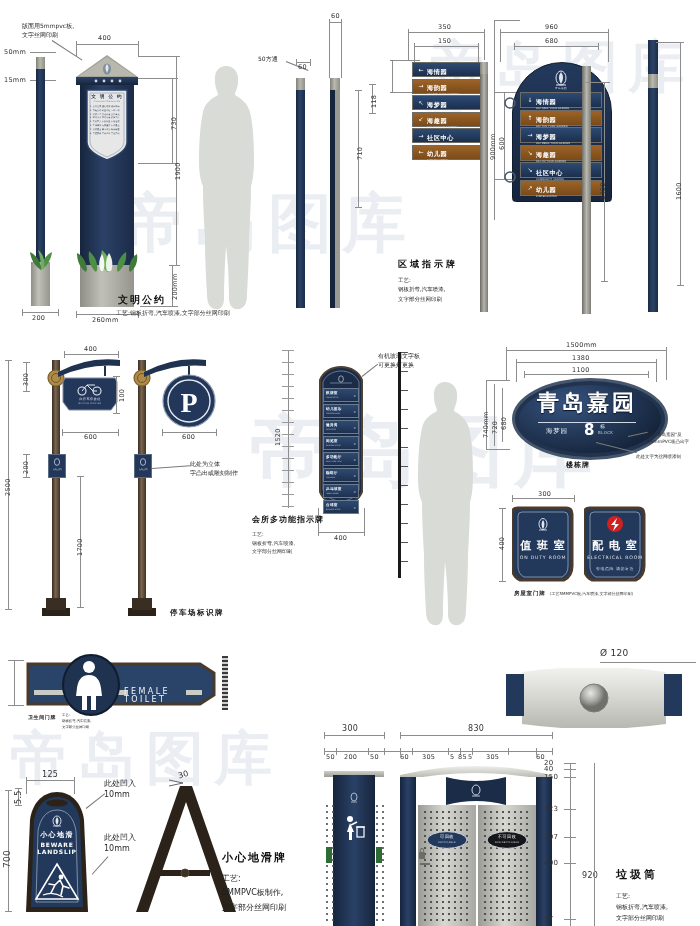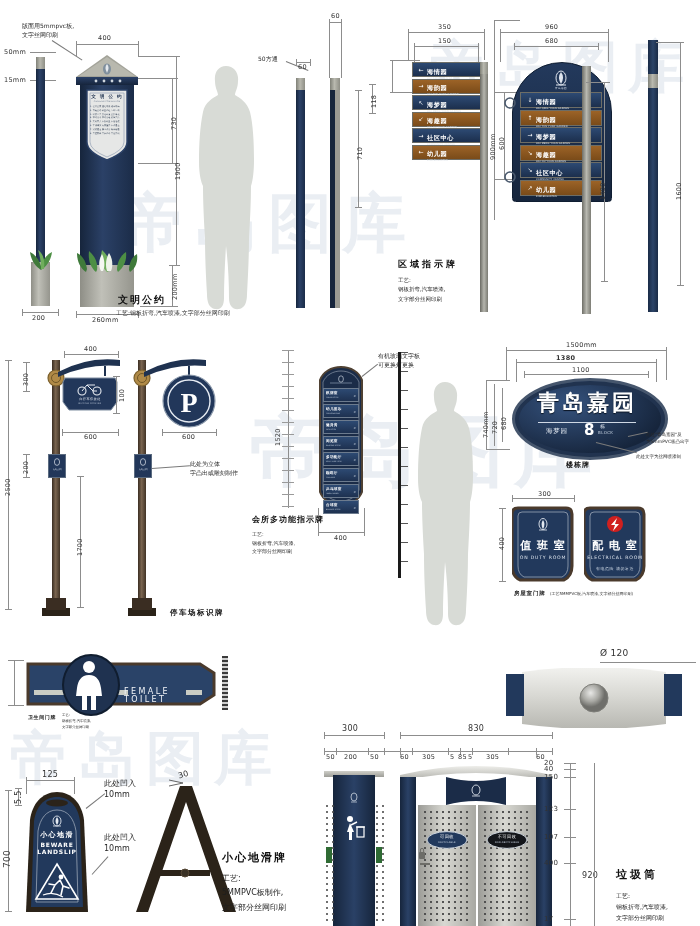--- a/index.html
+++ b/index.html
@@ -596,21 +596,21 @@
 
   <div class="abs" style="left:480px;top:336px;width:220px;height:150px;">
 
     <div class="dim-line dim-h" style="left:26px;top:14px;width:160px;"></div>
     <div class="tick" style="left:26px;top:11px;"></div>
       <div class="tick" style="left:186px;top:11px;"></div>
     <div class="dimtxt" style="left:86px;top:5px;">1500mm</div>
     <div class="dim-line dim-h" style="left:36px;top:26px;width:140px;"></div>
     <div class="tick" style="left:36px;top:23px;"></div>
       <div class="tick" style="left:176px;top:23px;"></div>
-    <div class="dimtxt" style="left:76px;top:18px;font-weight:bold;">1380</div>
+    <div class="dimtxt" style="left:92px;top:18px;">1380</div>
     <div class="dim-line dim-h" style="left:44px;top:38px;width:124px;"></div>
     <div class="tick" style="left:44px;top:35px;"></div>
       <div class="tick" style="left:168px;top:35px;"></div>
     <div class="dimtxt" style="left:92px;top:30px;">1100</div>
     <div class="dim-line dim-v" style="left:26px;top:14px;height:30px;"></div>
     <div class="dim-line dim-v" style="left:186px;top:14px;height:30px;"></div>
     <div class="dim-line dim-v" style="left:36px;top:26px;height:20px;"></div>
     <div class="dim-line dim-v" style="left:176px;top:26px;height:20px;"></div>
 
     <div class="dim-line dim-v" style="left:6px;top:44px;height:70px;"></div>

